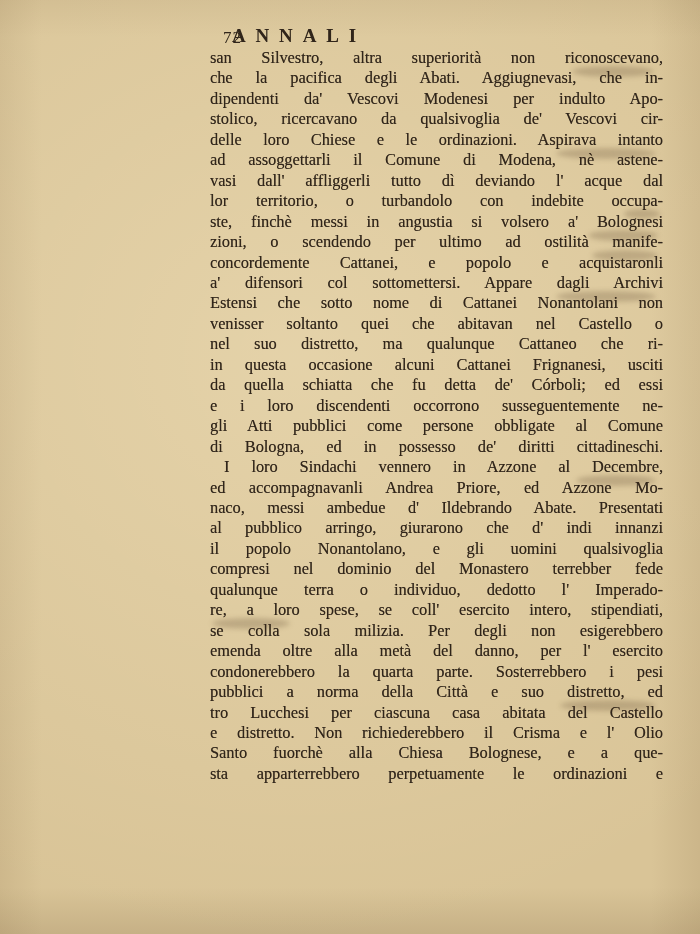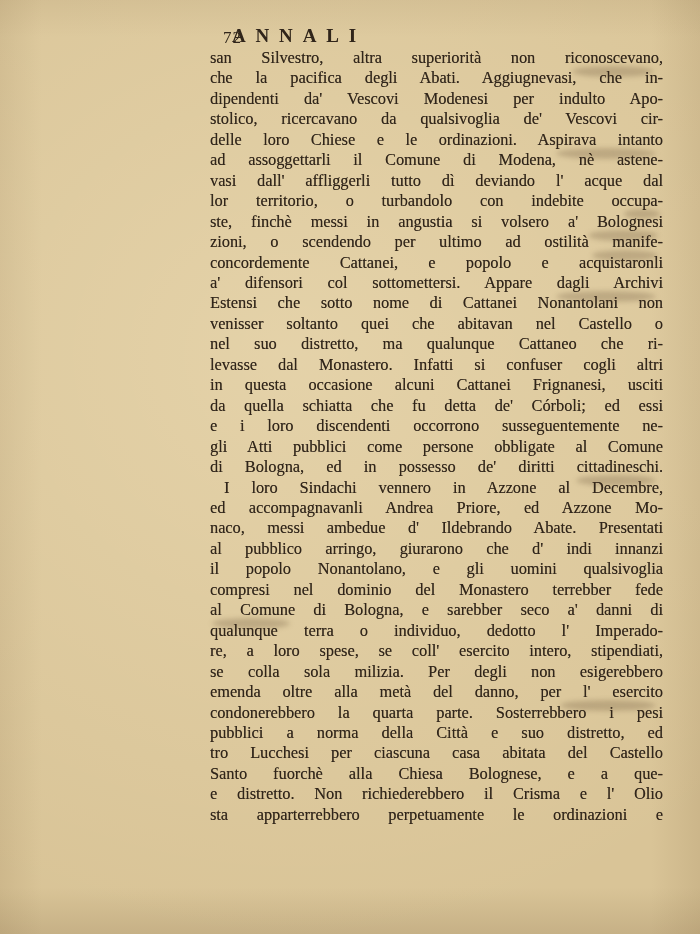--- a/index.html
+++ b/index.html
@@ -88,44 +88,42 @@
       <div class="line">ad assoggettarli il Comune di Modena, nè astene-</div>
       <div class="line">vasi dall' affliggerli tutto dì deviando l' acque dal</div>
       <div class="line">lor territorio, o turbandolo con indebite occupa-</div>
       <div class="line">ste, finchè messi in angustia si volsero a' Bolognesi</div>
       <div class="line">zioni, o scendendo per ultimo ad ostilità manife-</div>
       <div class="line">concordemente Cattanei, e popolo e acquistaronli</div>
       <div class="line">a' difensori col sottomettersi. Appare dagli Archivi</div>
       <div class="line">Estensi che sotto nome di Cattanei Nonantolani non</div>
       <div class="line">venisser soltanto quei che abitavan nel Castello o</div>
       <div class="line">nel suo distretto, ma qualunque Cattaneo che ri-</div>
-      <div class="line">levasse dal Monastero. Infatti si confuser cogli altri</div>
       <div class="line">in questa occasione alcuni Cattanei Frignanesi, usciti</div>
       <div class="line">da quella schiatta che fu detta de' Córboli; ed essi</div>
       <div class="line">e i loro discendenti occorrono susseguentemente ne-</div>
       <div class="line">gli Atti pubblici come persone obbligate al Comune</div>
       <div class="line">di Bologna, ed in possesso de' diritti cittadineschi.</div>
     </div>
   <div class="para para-indent">
       <div class="line">I loro Sindachi vennero in Azzone al Decembre,</div>
       <div class="line">ed accompagnavanli Andrea Priore, ed Azzone Mo-</div>
       <div class="line">naco, messi ambedue d' Ildebrando Abate. Presentati</div>
       <div class="line">al pubblico arringo, giurarono che d' indi innanzi</div>
       <div class="line">il popolo Nonantolano, e gli uomini qualsivoglia</div>
       <div class="line">compresi nel dominio del Monastero terrebber fede</div>
-      <div class="line">al Comune di Bologna, e sarebber seco a' danni di</div>
       <div class="line">qualunque terra o individuo, dedotto l' Imperado-</div>
       <div class="line">re, a loro spese, se coll' esercito intero, stipendiati,</div>
       <div class="line">se colla sola milizia. Per degli non esigerebbero</div>
       <div class="line">emenda oltre alla metà del danno, per l' esercito</div>
       <div class="line">condonerebbero la quarta parte. Sosterrebbero i pesi</div>
       <div class="line">pubblici a norma della Città e suo distretto, ed</div>
       <div class="line">tro Lucchesi per ciascuna casa abitata del Castello</div>
+      <div class="line">e distretto. Non richiederebbero il Crisma e l' Olio</div>
       <div class="line">Santo fuorchè alla Chiesa Bolognese, e a que-</div>
-      <div class="line">e distretto. Non richiederebbero il Crisma e l' Olio</div>
       <div class="line">sta apparterrebbero perpetuamente le ordinazioni e</div>
     </div>
 </div>
 
 <div class="smudge" style="left:572px; top:66px;  width:82px; height:11px;"></div>
 <div class="smudge" style="left:556px; top:148px; width:100px; height:11px;"></div>
 <div class="smudge" style="left:624px; top:209px; width:36px; height:10px;"></div>
 <div class="smudge" style="left:588px; top:230px; width:70px; height:11px;"></div>
 <div class="smudge" style="left:592px; top:250px; width:66px; height:11px;"></div>
 <div class="smudge" style="left:556px; top:291px; width:100px; height:11px;"></div>

